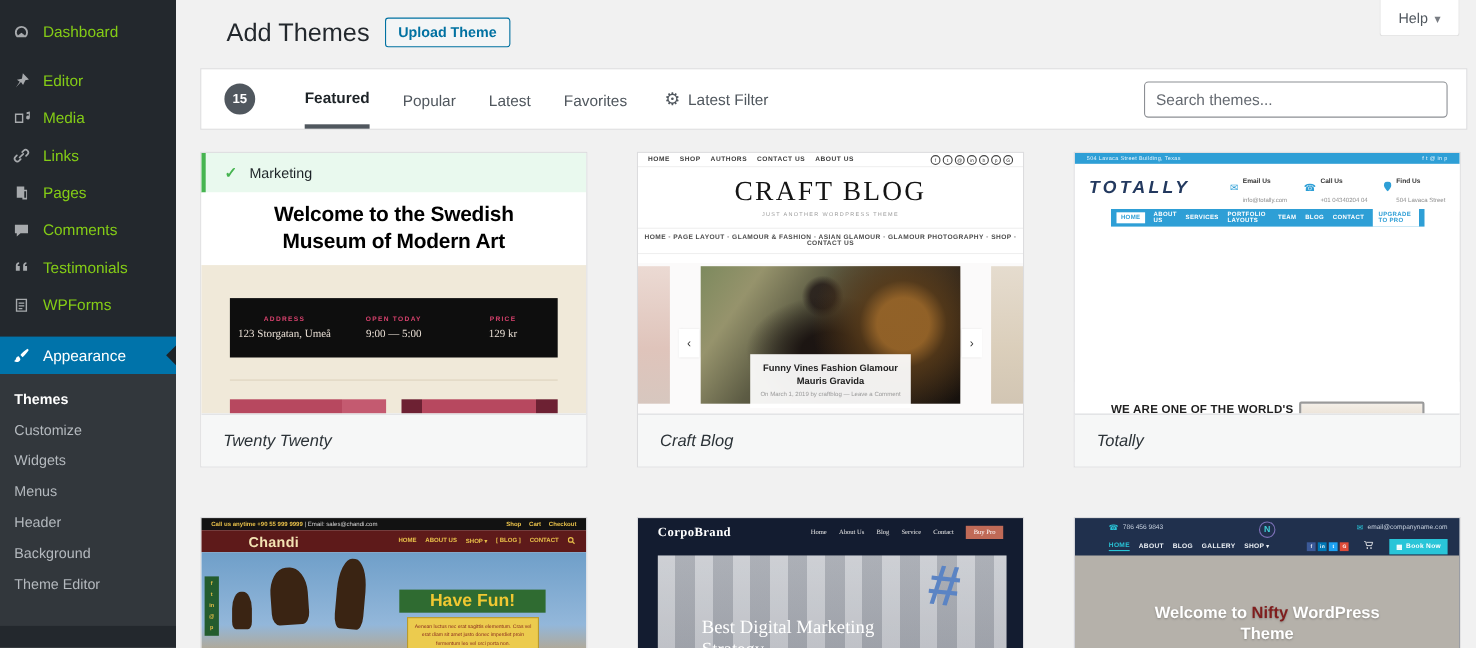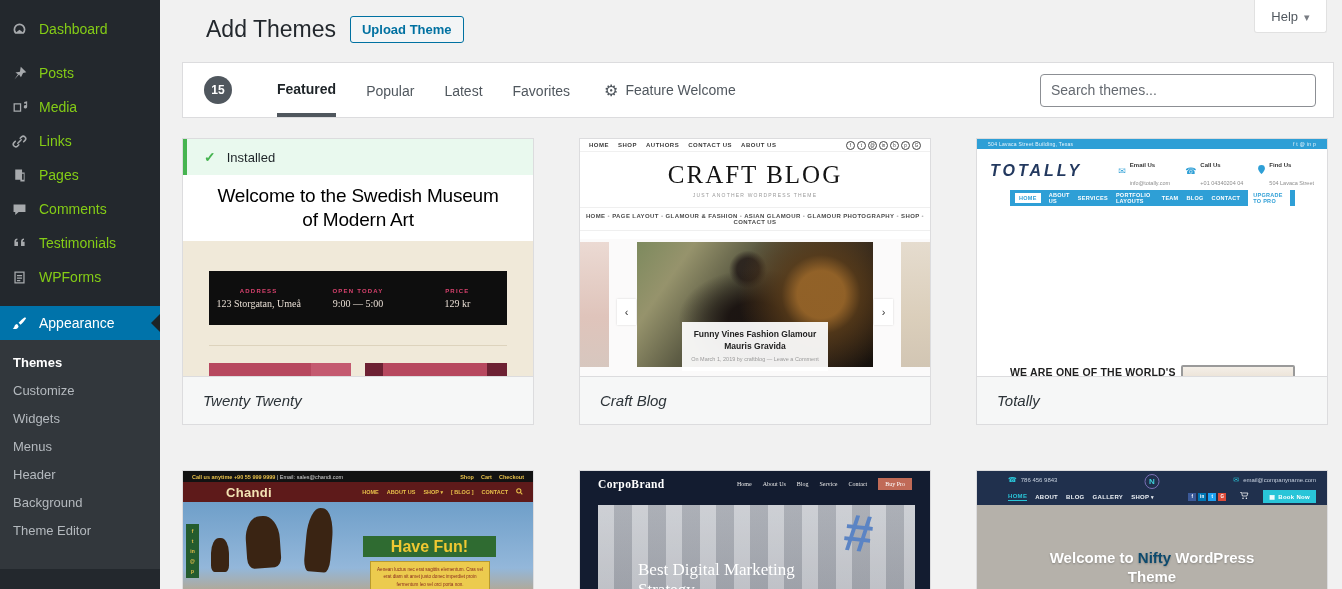--- a/index.html
+++ b/index.html
@@ -52,21 +52,21 @@
   .card { position:relative; width:352px; height:287px; background:#fff; border:1px solid #dcdcde; overflow:hidden; cursor:pointer; }
   .preview { position:absolute; left:0; right:0; top:0; bottom:48px; overflow:hidden; }
   .preview.full { bottom:0; }
   .card-footer { position:absolute; left:0; right:0; bottom:0; height:48px; background:#f6f7f7;
     border-top:1px solid #dcdcde; display:flex; align-items:center; padding-left:20px; font-size:15px; color:#2c3338;font-style:italic; }
   
   .tt-banner { height:36px; background:#e9f9ee; border-left:4px solid #46b450; display:flex; align-items:center;
     gap:11px; padding-left:17px; font-size:13px; color:#1d2327; }
   .tt-check::before { content:"✓"; color:#46b450; font-size:14px; font-weight:bold; }
   .tt-head { height:66px; background:#fff; display:flex; align-items:center; justify-content:center; }
-  .tt-head div { font-size:19px; font-weight:normal; color:#000; text-align:center; line-height:1.25; width:85%; letter-spacing:-.2px; }
+  .tt-head div { font-size:19px; font-weight:bold; color:#000; text-align:center; line-height:1.25; width:85%; letter-spacing:-.2px; }
   .tt-beige { position:absolute; left:0; right:0; top:102px; bottom:0; background:#f0e9d9; }
   .tt-blackbar { position:absolute; left:26px; right:26px; top:30px; height:54px; background:#0e0e0e;
     display:flex; align-items:center; }
   .tt-col { flex:1; text-align:center; }
   .tt-col .lbl { font-size:6px; letter-spacing:1.2px; color:#d9426e; font-weight:bold; }
   .tt-col .val { font-size:10px; color:#e7ddd3; font-family:"Liberation Serif", serif; margin-top:4px; }
   .tt-divider { position:absolute; left:26px; right:26px; top:104px; border-top:1px solid #ddd3bd; }
   .tt-blocks { position:absolute; left:26px; right:26px; top:122px; height:30px; display:flex; gap:14px; }
   .tt-blocks div { flex:1; }
   .tt-b1 { background:linear-gradient(90deg,#b7485f 0 72%, #c45a70 72% 100%); }
@@ -199,21 +199,21 @@
   .ni-book .cal::before { content:"▦"; font-size:6px; }
   .ni-hero { position:absolute; left:0; right:0; top:34px; bottom:0; overflow:hidden;
     background:
       radial-gradient(circle at 64% 28%, rgba(201,160,130,.9) 0 5%, transparent 9%),
       radial-gradient(ellipse at 63% 75%, rgba(240,238,236,.9) 0 22%, transparent 40%),
       radial-gradient(ellipse at 12% 80%, rgba(60,58,55,.5) 0 18%, transparent 40%),
       linear-gradient(180deg,#d2d2d0 0%, #c2beb8 35%, #aba69e 70%, #9b9democ8f 100%);
     background-color:#b5b1aa; }
   .ni-head { position:absolute; left:0; right:0; top:44px; text-align:center; color:#fff; font-weight:bold;
     font-size:15px; line-height:1.25; text-shadow:0 1px 2px rgba(0,0,0,.25); }
-  .ni-head .hl { color:#0c4a6e; }
+  .ni-head .hl { color:#7f1d1d; }
 </style>
 </head>
 <body>
 
 <aside class="sidebar">
   <div class="menu-pad"></div>
   <div class="menu-item">
     <span class="mi">
         <svg viewBox="0 0 20 20">
           <path d="M10 3a7 7 0 0 0-7 7c0 2 .8 3.8 2.1 5.1h9.8A7 7 0 0 0 17 10a7 7 0 0 0-7-7zm0 2a5 5 0 0 1 5 5c0 1.2-.4 2.4-1.2 3.3L10 10.4l-3.8 2.9A5 5 0 0 1 10 5z"></path>
@@ -221,21 +221,21 @@
       </span>
     <span>Dashboard</span>
   </div>
   <div class="menu-sep"></div>
   <div class="menu-item">
     <span class="mi">
         <svg viewBox="0 0 20 20">
           <path d="M11.5 2l6.5 6.5-3.8.8-2.5 5.2-2.2-3.2L4 17l4.2-6-3-2.3 5.3-.9z"></path>
         </svg>
       </span>
-    <span>Posts</span>
+    <span>Editor</span>
   </div>
   <div class="menu-item">
     <span class="mi">
         <svg viewBox="0 0 20 20">
           <path d="M3 5h9v10H3zM4.5 6.5v7h6v-7z"></path>
           <path d="M15.5 3.5l3.5-.8v6.5a2 2 0 1 1-1.2-1.8V5.2l-2.3.5z"></path>
         </svg>
       </span>
     <span>Media</span>
   </div>
@@ -317,32 +317,32 @@
 <div class="filter-bar">
   <span class="count-badge">15</span>
   <nav class="tabs">
     <span class="tab active">Featured</span>
     <span class="tab">Popular</span>
     <span class="tab">Latest</span>
     <span class="tab">Favorites</span>
   </nav>
   <div class="feature-filter">
     <span class="gear"></span>
-    <span>Feature Welcome</span>
+    <span>Latest Filter</span>
   </div>
   <input class="search" type="text" placeholder="Search themes..." style="">
 </div>
 
 <div class="grid">
 
   <article class="card">
     <div class="preview">
       <div class="tt-banner">
         <span class="tt-check"></span>
-        <span>Installed</span>
+        <span>Marketing</span>
       </div>
       <div class="tt-head">
           <div>Welcome to the Swedish Museum of Modern Art</div>
         </div>
       <div class="tt-beige">
         <div class="tt-blackbar">
           <div class="tt-col">
             <div class="lbl">ADDRESS</div>
             <div class="val">123 Storgatan, Umeå</div>
           </div>

